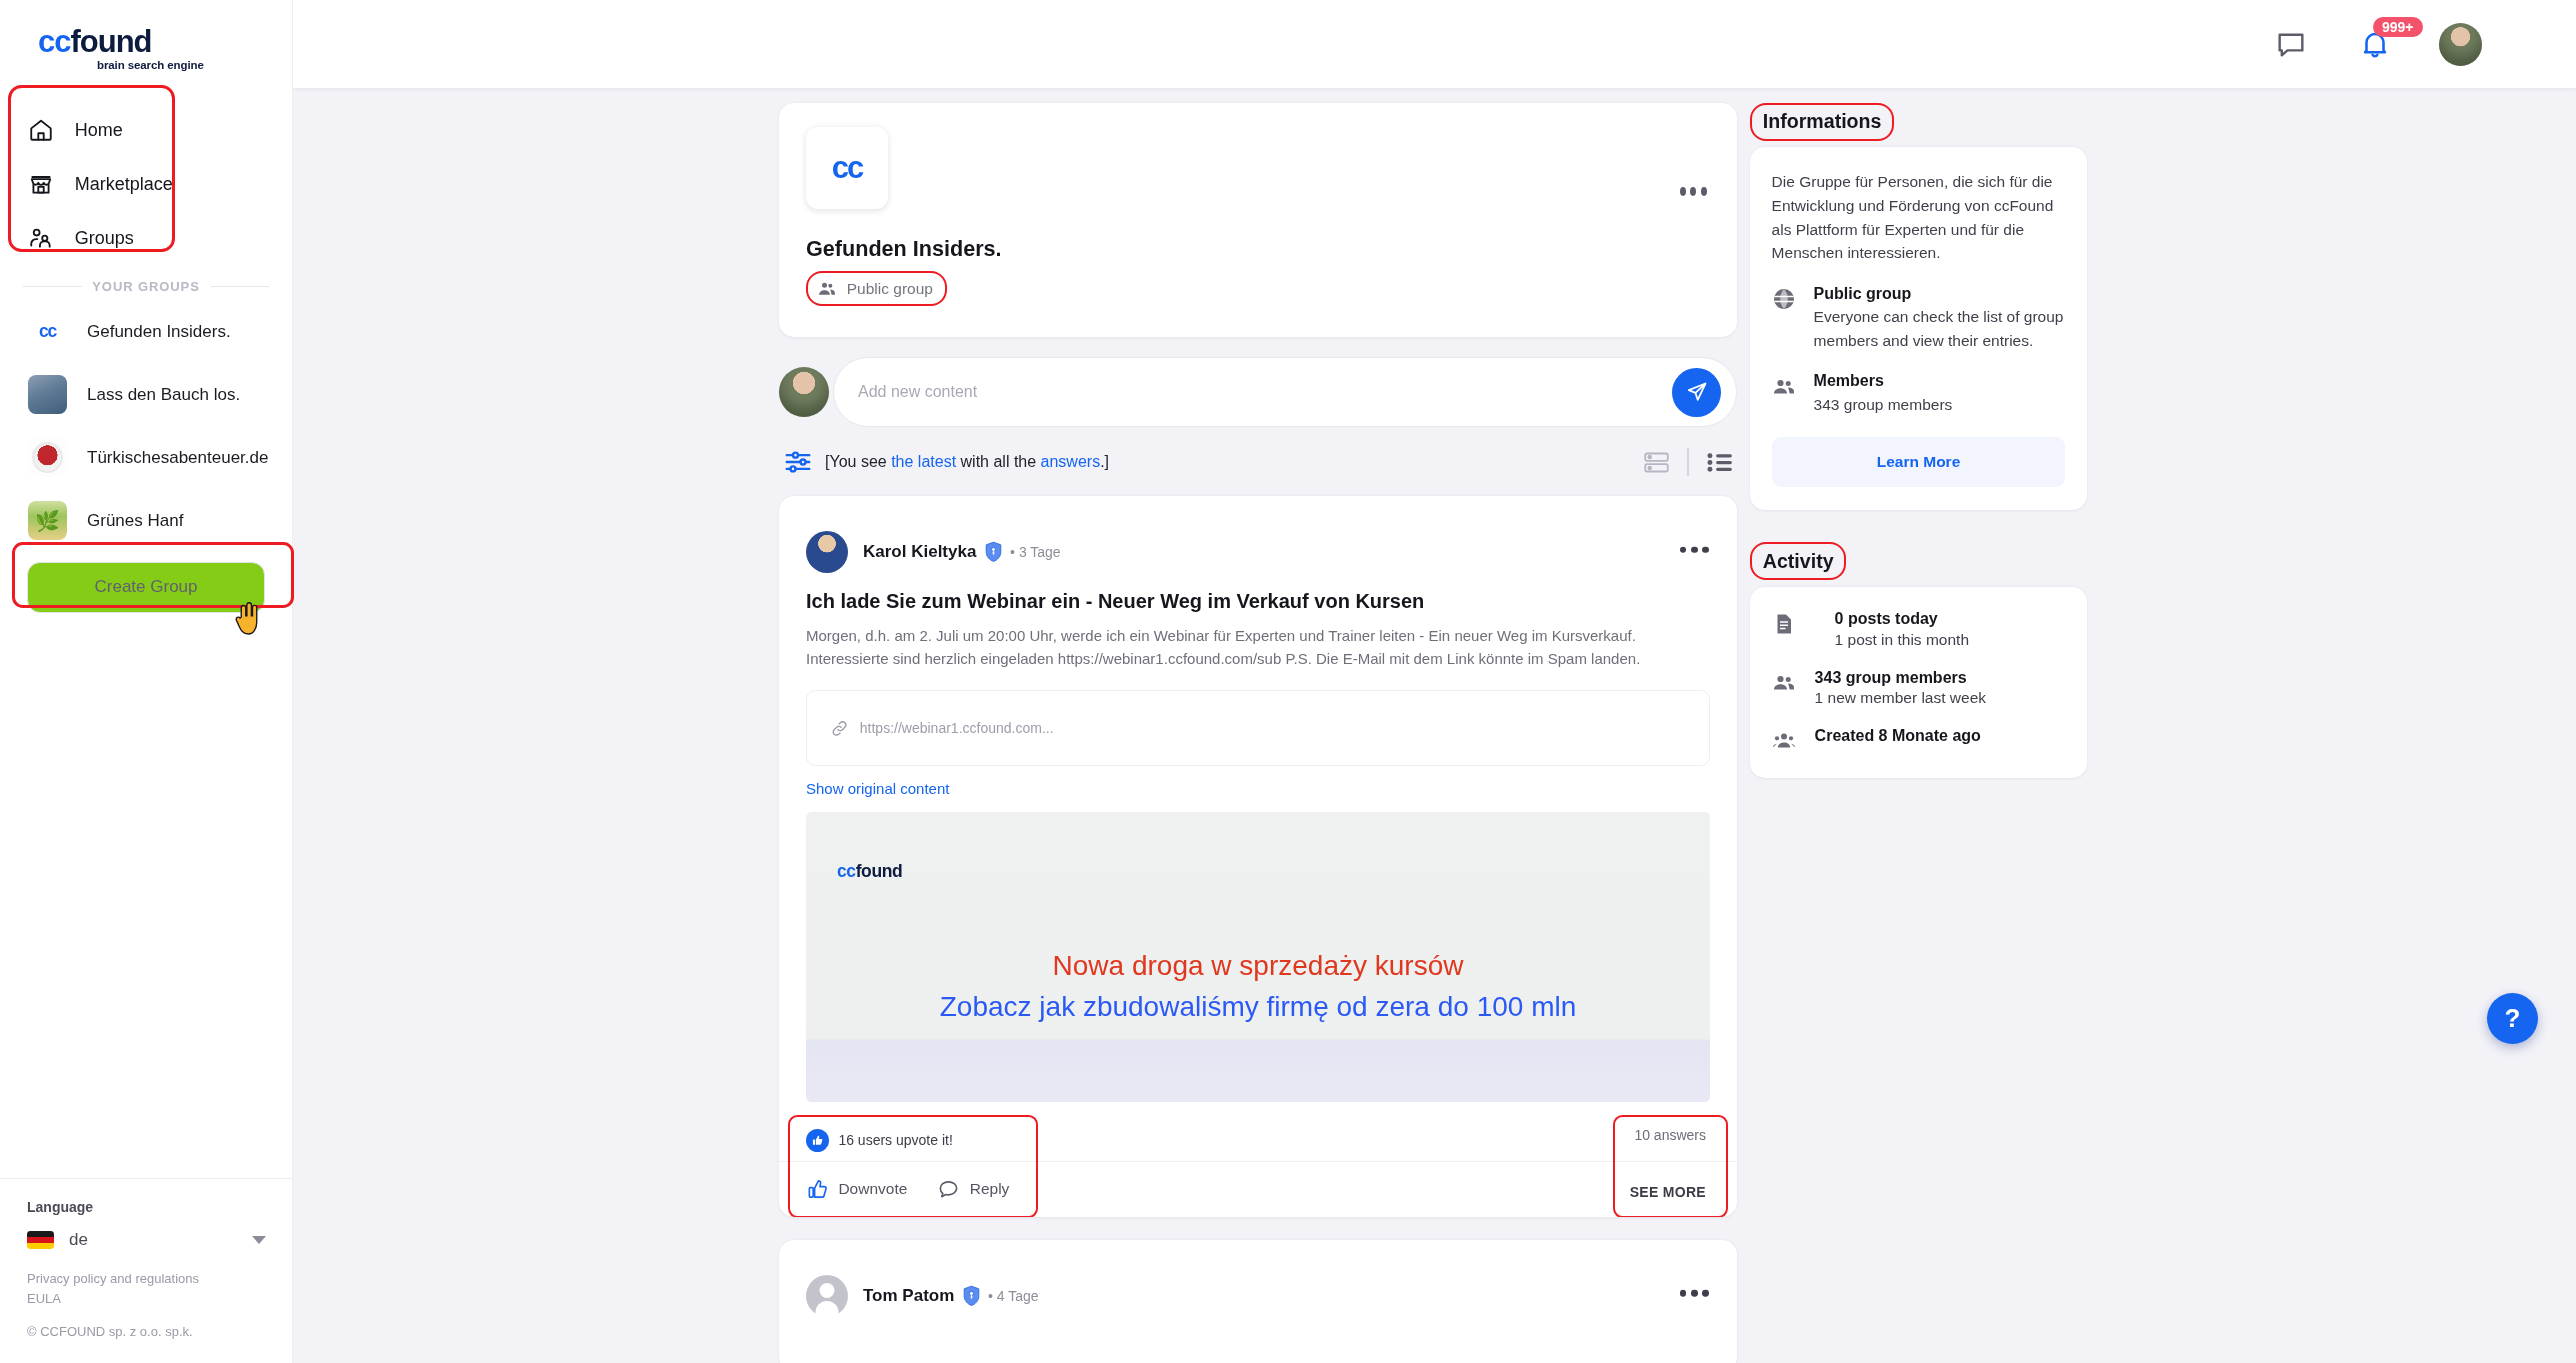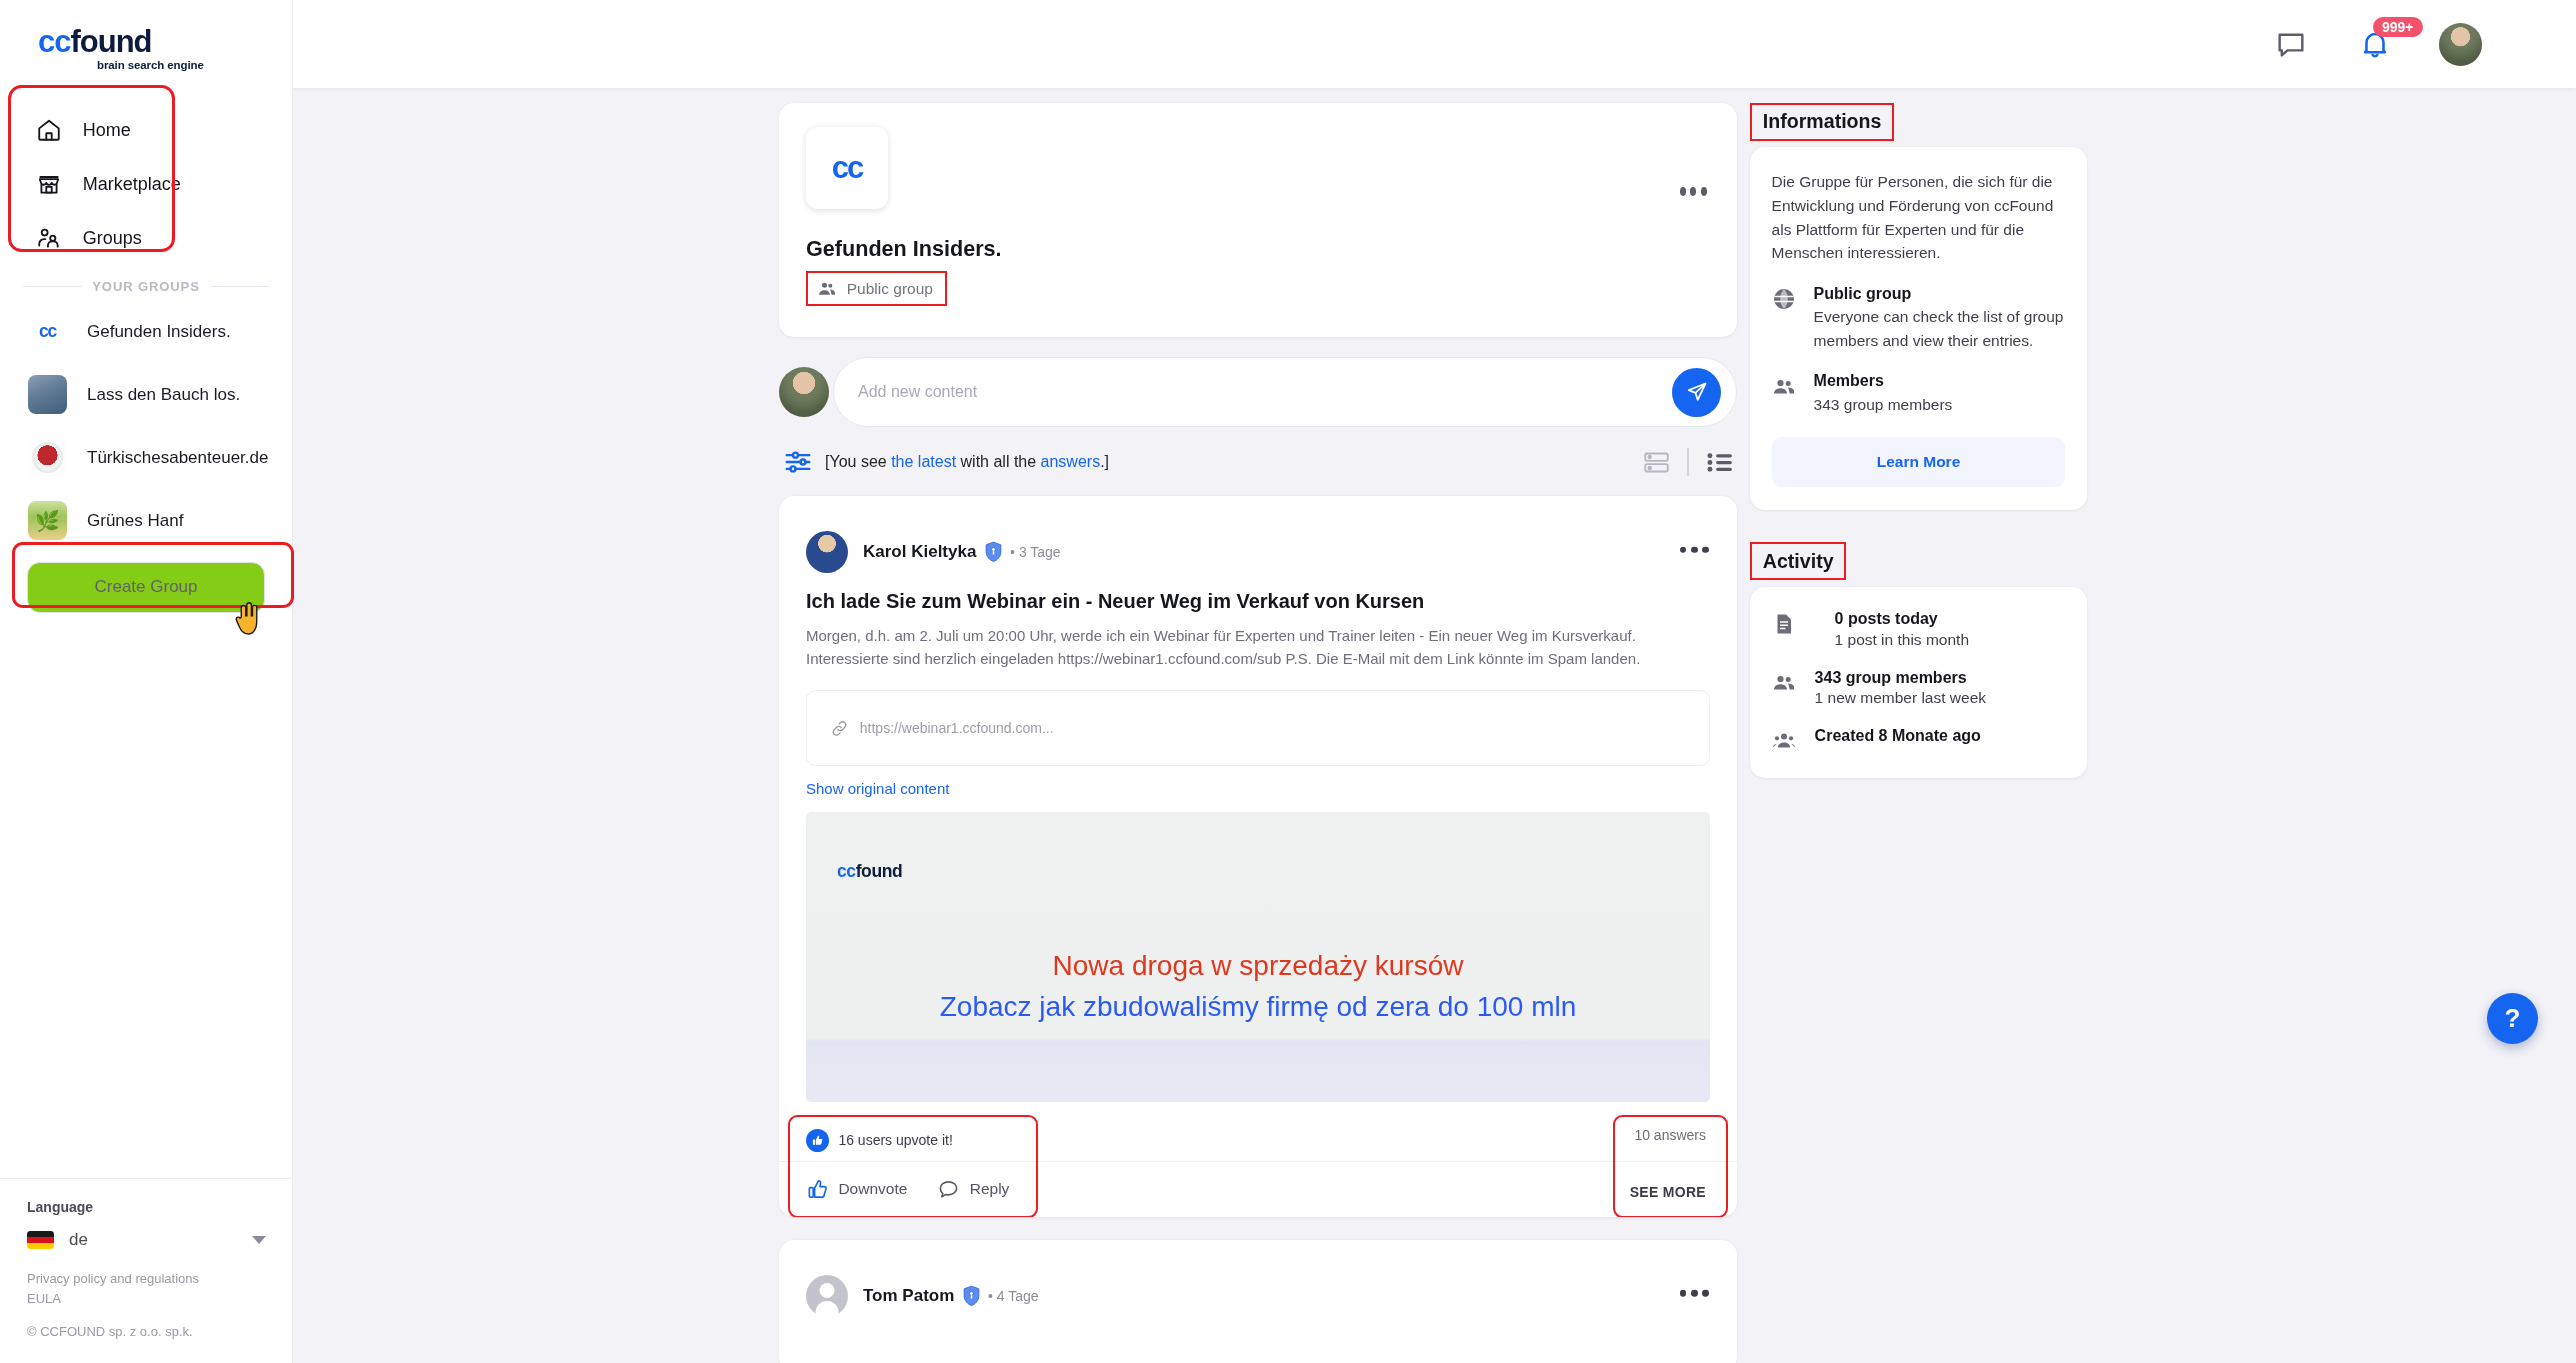--- a/index.html
+++ b/index.html
@@ -17,21 +17,21 @@
     background: #ffffff; z-index: 30;
     border-right: 0.7px solid #ececf1;
   }
   .logo-wrap { padding: 26px 0 0 38px; }
   .logo { font-size: 31px; font-weight: 800; letter-spacing: -1px; line-height: 1; }
   .logo .cc { color: #1565f0; }
   .logo .found { color: #0d1b3e; }
   .logo-sub { font-size: 11.5px; font-weight: 700; color: #0d1b3e; letter-spacing: -0.1px;
               margin-top: 2px; margin-left: 59px; }
 
-  .nav-group { margin-top: 32px; padding: 0 24px; }
+  .nav-group { margin-top: 32px; padding: 0 16px; }
   .nav-item { display: flex; align-items: center; gap: 20px; height: 54px; padding-left: 10.8px;
               border-radius: 9.4px; cursor: pointer; }
   .nav-label { font-size: 18px; color: #14161c; font-weight: 500; }
   .ic { width: 28px; height: 28px; flex: 0 0 28px; display: flex; align-items: center; justify-content: center; }
   .ic svg { width: 26px; height: 26px; display:block; }
 
   .section-head { display: flex; align-items: center; gap: 10.8px; padding: 0 23px; margin-top: 13.5px; }
   .section-head .line { flex: 1; height: 0.7px; background: #e6e6ee; }
   .section-head .txt { font-size: 13px; font-weight: 700; color: #b9b9c6; letter-spacing: 0.9px; }
 
@@ -81,21 +81,21 @@
 
   
   .center { position: absolute; left: 779px; top: 103px; width: 958px; }
   .card { background: #fff; border-radius: 15px; box-shadow: 0 0.7px 2.7px rgba(30,30,60,.07); }
 
   .grp-head { position: relative; padding: 24px 27px 31px 27px; }
   .grp-logo { width: 82px; height: 82px; border-radius: 12px; background: #fff;
               box-shadow: 0 1.3px 6.7px rgba(30,30,60,.13); display:flex; align-items:center; justify-content:center;
               font-size: 31px; font-weight: 800; color:#1565f0; letter-spacing:-2px; }
   .grp-name { margin-top: 27px; font-size: 21.6px; font-weight: 700; color: #15171d; }
-  .hl { border: 2.7px solid #ee1c22; border-radius: 0; }
+  .hl { border: 2.7px solid #ee1c22; border-radius: 16px; }
   .grp-badge { display: inline-flex; align-items: center; gap: 9.4px; margin-top: 9.4px;
                padding: 5.4px 12px 5.4px 9.4px; }
   .grp-badge .t { font-size: 15.5px; color: #74747f; }
   .dots { position: absolute; right: 30px; top: 84px; display: flex; gap: 4.7px; cursor: pointer; }
   .dots i { width: 6px; height: 8.8px; border-radius: 50%; background: #5c5c68; display:block; }
 
   .composer { display: flex; align-items: center; gap: 4px; margin-top: 20px; }
   .c-avatar { width: 50px; height: 50px; border-radius: 50%; flex:0 0 50px;
        background: radial-gradient(circle at 50% 32%, #e3c4a8 0 26%, #6f7c5e 27% 100%);
        box-shadow: inset 0 -9.4px 12px rgba(40,50,30,.45); }

